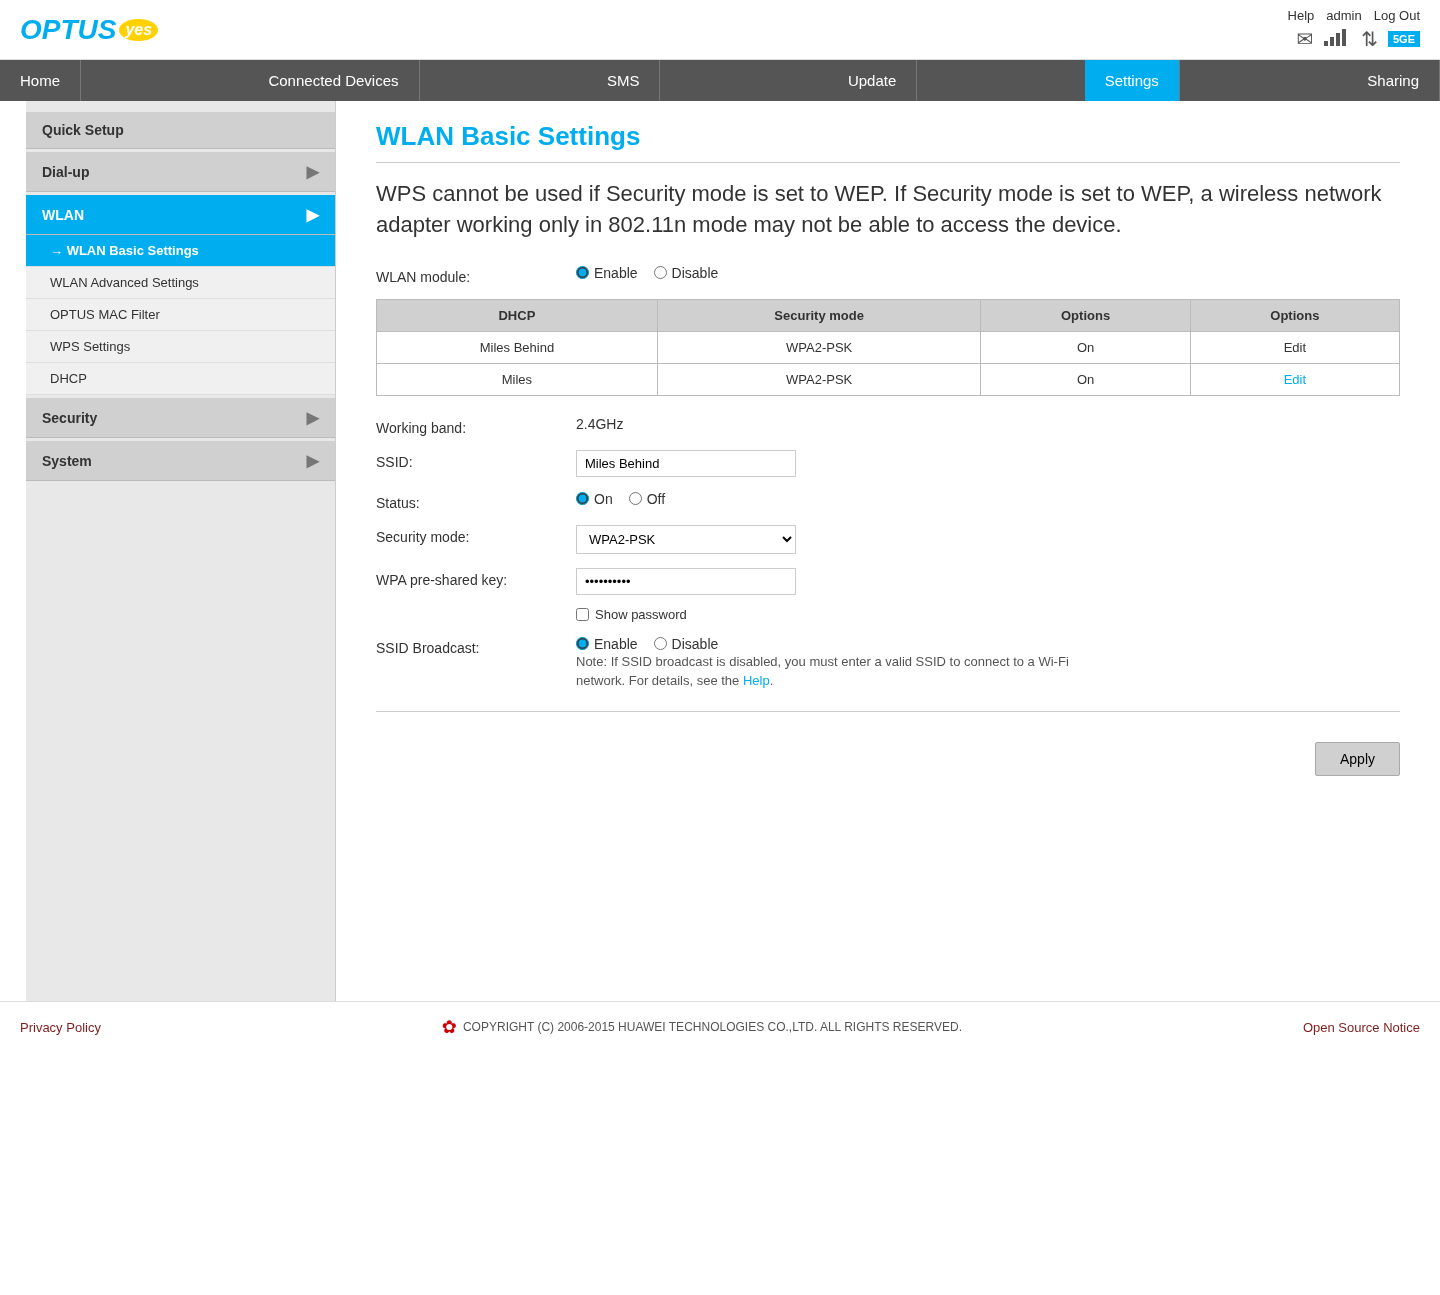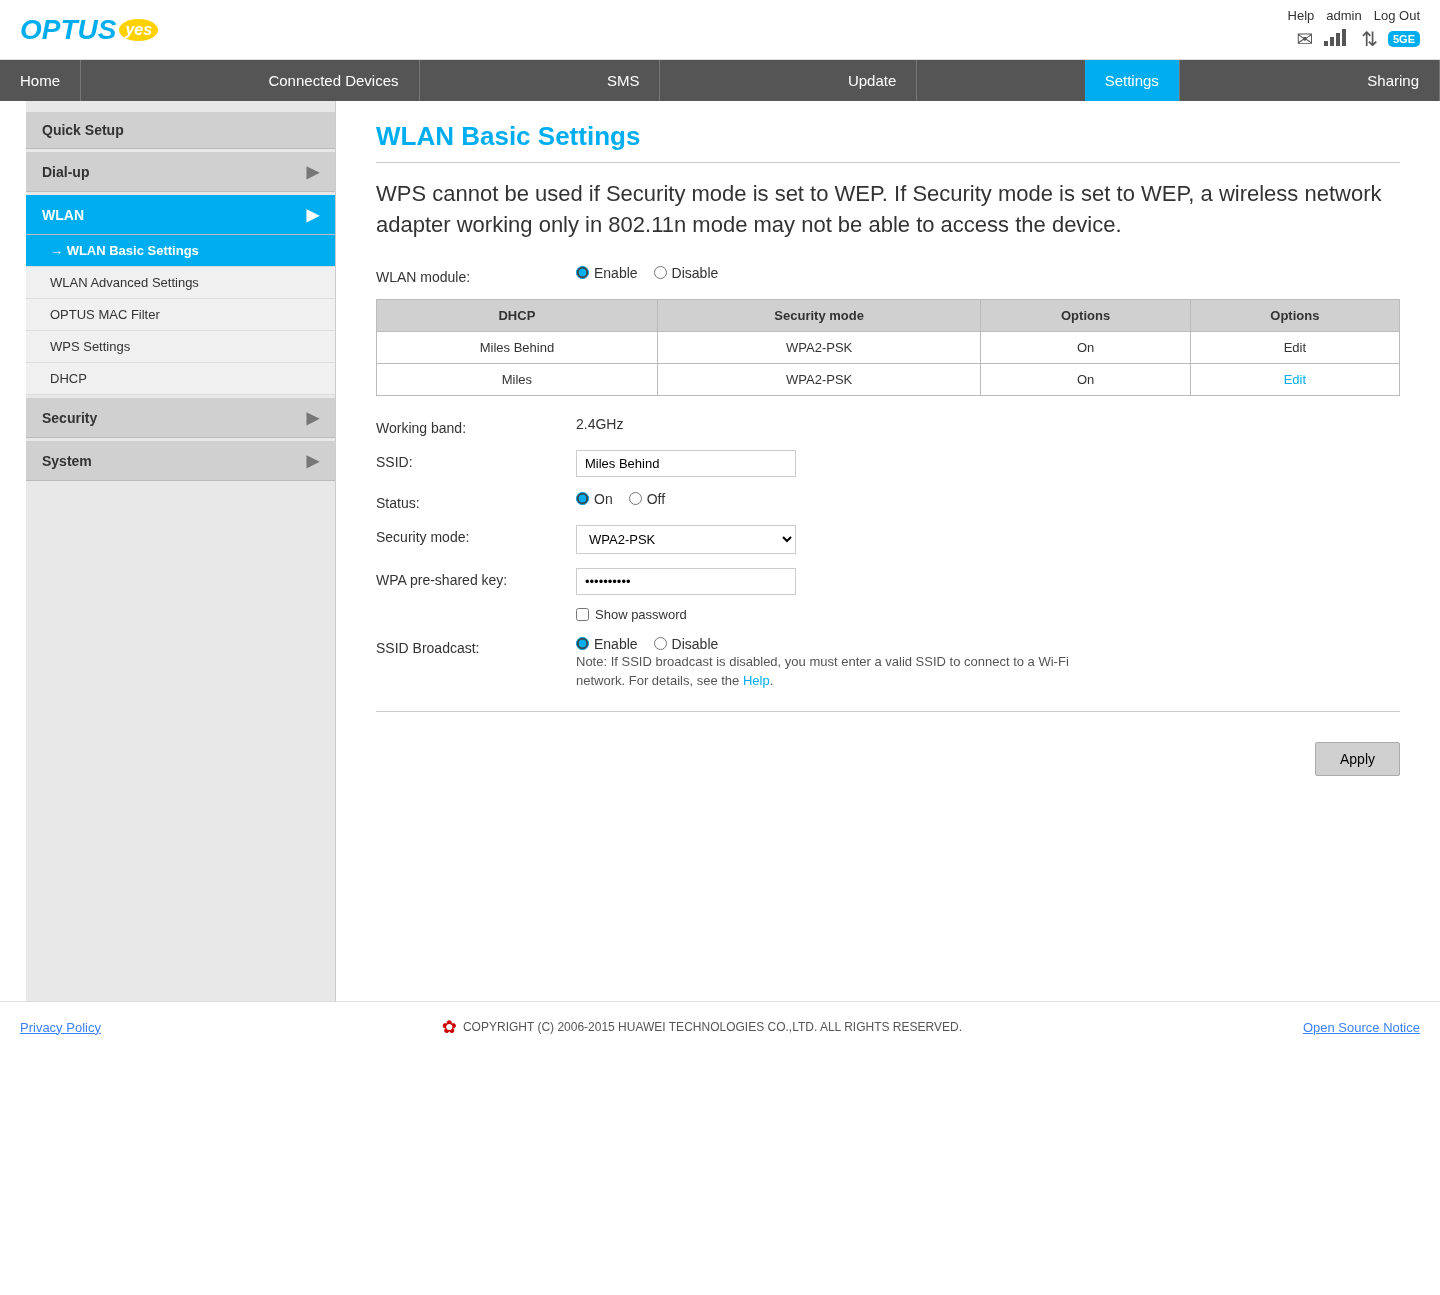--- a/index.html
+++ b/index.html
@@ -204,21 +204,21 @@
       padding: 14px 20px;
       display: flex;
       align-items: center;
       justify-content: space-between;
       font-size: 13px;
       color: #555;
     }
     #footer-left { display: flex; gap: 10px; }
     #footer-center { display: flex; align-items: center; gap: 6px; font-size: 12px; }
     #footer-right { display: flex; gap: 10px; }
-    .footer-link { color: #3b82f6; cursor: pointer; text-decoration: underline; }
+    .footer-link { color: #7f1d1d; cursor: pointer; }
     .huawei-flower { color: #cc0000; font-size: 18px; }
 
     
     #header-top-right {
       display: flex;
       flex-direction: column;
       align-items: flex-end;
     }
   </style>
 </head>
@@ -240,21 +240,21 @@
       <span class="signal-icon">
         
         <svg width="28" height="20" viewBox="0 0 28 20">
           <rect x="1" y="14" width="4" height="5" fill="#555"></rect>
           <rect x="7" y="10" width="4" height="9" fill="#555"></rect>
           <rect x="13" y="6" width="4" height="13" fill="#555"></rect>
           <rect x="19" y="2" width="4" height="17" fill="#555"></rect>
         </svg>
       </span>
       <span class="header-icon">⇅</span>
-      <span style="background:#00aeef;color:#fff;font-size:11px;font-weight:bold;padding:2px 5px;border-radius:5px;">5GE</span>
+      <span style="background:#00aeef;color:#fff;font-size:11px;font-weight:bold;padding:2px 5px;border-radius:0;">5GE</span>
     </div>
   </div>
 </div>
 
 <nav id="nav">
   <div class="nav-item">Home</div>
   <div class="nav-item">Connected Devices</div>
   <div class="nav-item">SMS</div>
   <div class="nav-item">Update</div>
   <div class="nav-item active">Settings</div>

